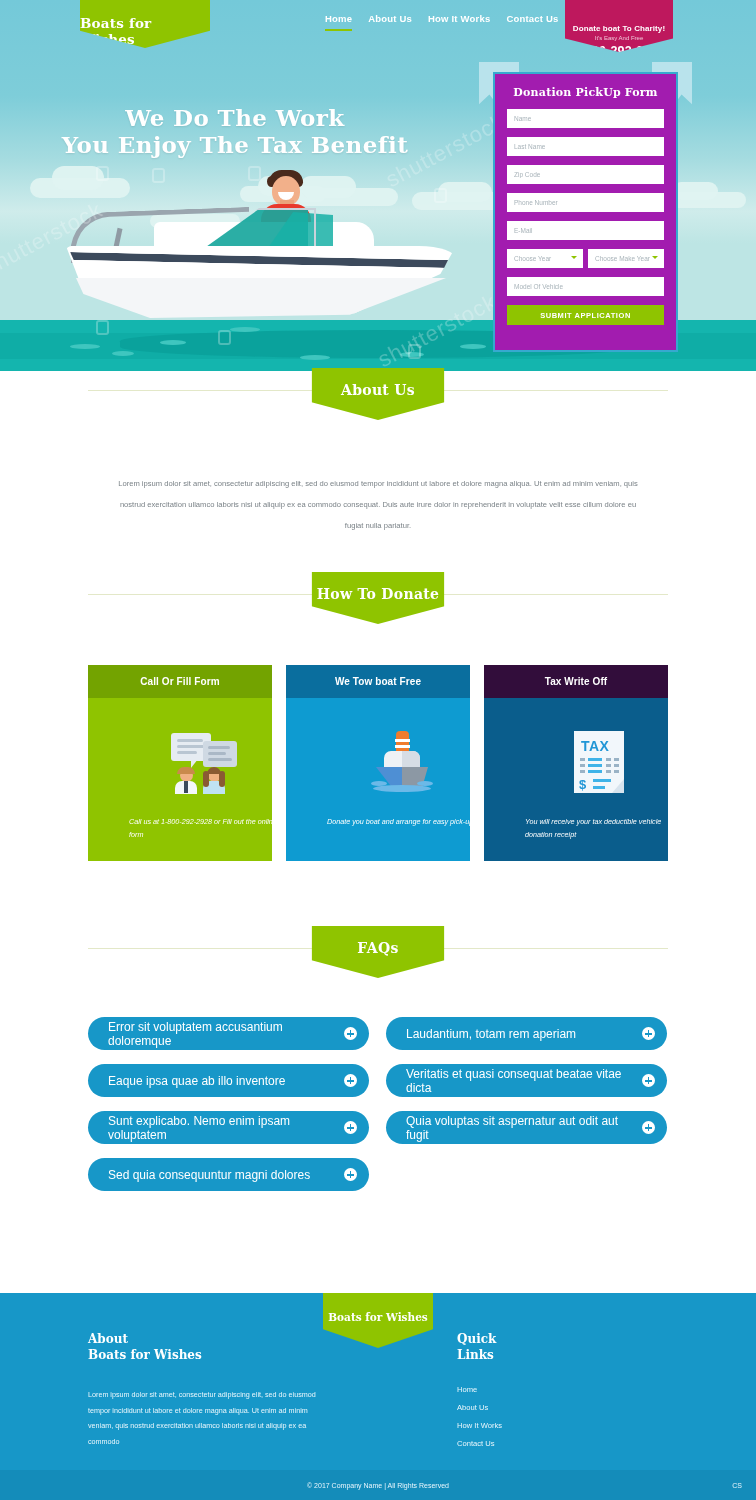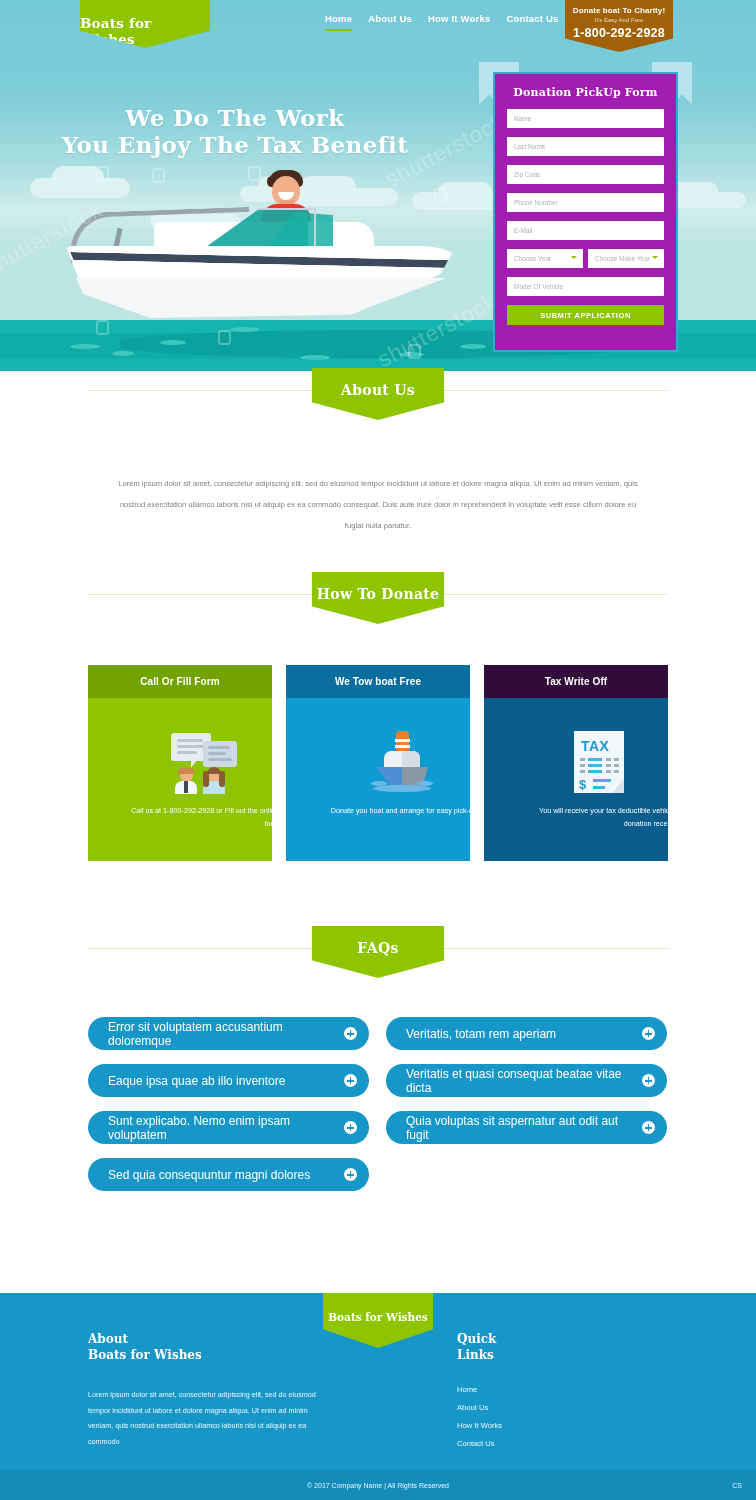--- a/index.html
+++ b/index.html
@@ -147,23 +147,23 @@
     margin-top:15px; letter-spacing:.2px;
   }
   .nav{position:absolute; left:325px; top:13px; display:flex; gap:16px;}
   .nav a{
     color:#ffffff; font-size:9.5px; font-weight:bold; text-decoration:none;
     letter-spacing:.2px; padding-bottom:5px; display:block;
   }
   .nav a.active{ border-bottom:2px solid #8fc400; }
   .cta-badge{
     position:absolute; left:565px; top:0; width:108px; height:52px;
-    background:#a16207; color:#fff; text-align:center;
+    background:#be185d; color:#fff; text-align:center;
     clip-path: polygon(0 0, 100% 0, 100% 74%, 50% 100%, 0 74%);
-    padding-top:6px;
+    padding-top:24px;
   }
   .cta-badge .t1{font-size:8px; font-weight:bold; letter-spacing:.1px;}
   .cta-badge .t2{font-size:6px; opacity:.75; margin-top:2px;}
   .cta-badge .t3{font-size:12.5px; font-weight:bold; margin-top:3px; letter-spacing:.2px;}
 
   
   .form-outer{position:absolute; left:493px; top:72px; width:185px; height:280px; z-index:15;}
   .form-ribbon-l{position:absolute;left:-14px;top:-10px;width:40px;height:44px;background:#b9e3ec;
      clip-path:polygon(0 0,100% 0,100% 100%,70% 76%,48% 100%,26% 74%,0 96%);}
   .form-ribbon-r{position:absolute;right:-14px;top:-10px;width:40px;height:44px;background:#b9e3ec;
@@ -218,21 +218,21 @@
   }
 
   
   .how{ position:absolute; left:0; top:594px; width:756px; }
   .cards{ display:flex; gap:14px; width:580px; margin:70px auto 0 auto;}
   .card{ width:184px; }
   .card-h{ height:33px; display:flex; align-items:center; justify-content:center;
     color:#fff; font-size:10px; font-weight:bold; letter-spacing:.1px;}
   .card-b{ height:163px; display:flex; flex-direction:column; align-items:center;padding-left:48px; }
   .card-icon{ margin-top:27px; height:74px; display:flex; align-items:center; }
-  .card-txt{ font-size:7.2px; line-height:13px; color:#fff; text-align:right; width:150px; margin-top:5px;}
+  .card-txt{ font-size:7.2px; line-height:13px; color:#fff; text-align:left; width:150px; margin-top:16px;font-style:italic;}
   .c1 .card-h{background:#73a300;} .c1 .card-b{background:#8fc400;}
   .c2 .card-h{background:#0a6e9e;} .c2 .card-b{background:#0e9bd1;}
   .c3 .card-h{background:#320d3b;} .c3 .card-b{background:#0a5d8c;}
 
   
   .ic1{position:relative;width:70px;height:62px;}
   .bub{position:absolute;background:#e6ecf2;border-radius:3px;}
   .bub i{position:absolute;display:block;height:2.5px;background:#b9c6d2;border-radius:2px;}
   .ppl{position:absolute;bottom:0;width:22px;height:24px;}
   .ppl .hd{width:13px;height:13px;border-radius:50%;margin:0 auto;}
@@ -506,21 +506,21 @@
       <div class="sec-badge">
         <span>FAQs</span>
       </div>
     </div>
     <div class="faq-grid">
       <div class="faq-item">
         <span>Error sit voluptatem accusantium doloremque</span>
         <i class="faq-plus"></i>
       </div>
       <div class="faq-item">
-        <span>Veritatis, totam rem aperiam</span>
+        <span>Laudantium, totam rem aperiam</span>
         <i class="faq-plus"></i>
       </div>
       <div class="faq-item">
         <span>Eaque ipsa quae ab illo inventore</span>
         <i class="faq-plus"></i>
       </div>
       <div class="faq-item">
         <span>Veritatis et quasi consequat beatae vitae dicta</span>
         <i class="faq-plus"></i>
       </div>

